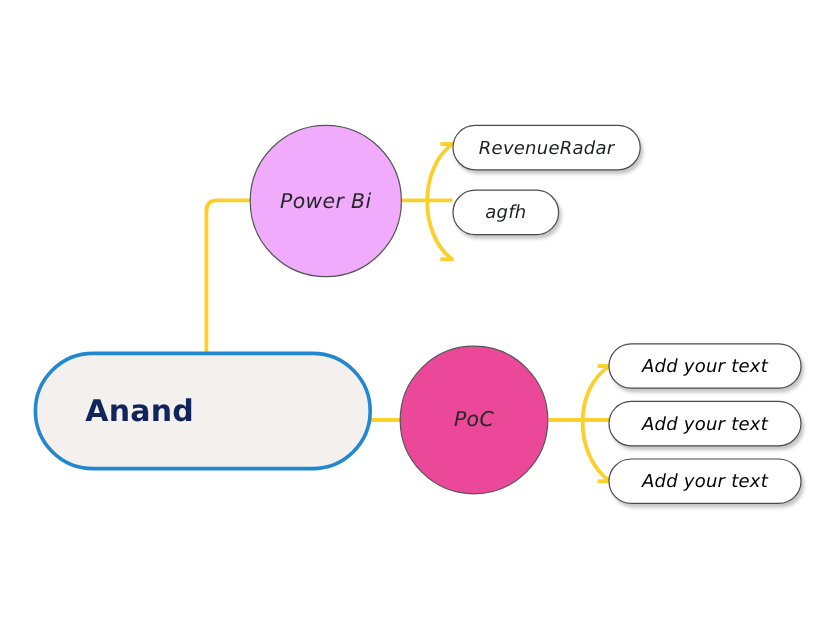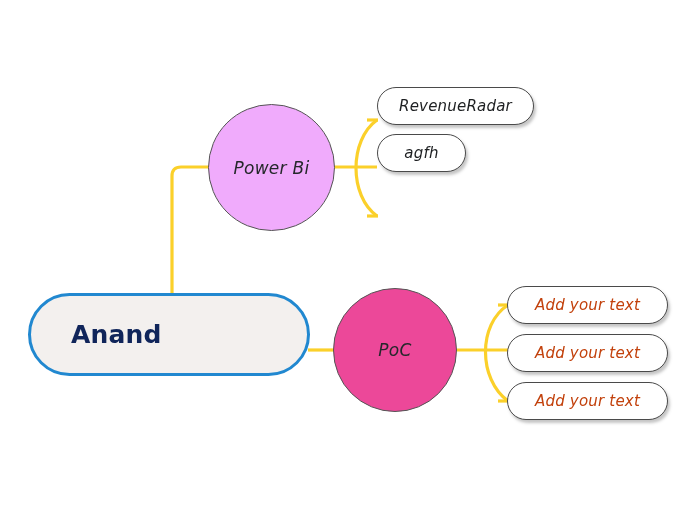--- a/index.html
+++ b/index.html
@@ -39,21 +39,21 @@
     box-sizing: border-box;
     display: flex;
     align-items: center;
   }
 
   
   .root-node {
     left: 28px;
     top: 293px;
     width: 282px;
-    height: 83px;
+    height: 99px;
     border: 3px solid #2188d0;
     border-radius: 50px;
     background: #f3f0ee;
     justify-content: flex-start;
     padding-left: 40px;
   }
   .root-label {
     font-family: "DejaVu Sans", sans-serif;
     font-size: 25px;
     font-weight: bold;
@@ -102,25 +102,25 @@
   }
   .leaf-label {
     font-family: "DejaVu Sans", sans-serif;
     font-style: italic;
     font-size: 15px;
     color: #1d1f21;
     letter-spacing: 0.2px;
     white-space: nowrap;
   }
   .leaf.placeholder .leaf-label {
-    color: #c2410c;
+    color: #000000;
   }
 
-  .leaf-pb-0 { left: 377px; top: 87px; width: 157px; }
-  .leaf-pb-1 { left: 377px; top: 134px; width: 89px;  }
+  .leaf-pb-0 { left: 377px; top: 104px; width: 157px; }
+  .leaf-pb-1 { left: 377px; top: 158px; width: 89px;  }
   .leaf-pb-2 { left: 377px; top: 196px; width: 89px;  }
 
   .leaf-poc-0 { left: 507px; top: 286px; width: 161px; }
   .leaf-poc-1 { left: 507px; top: 334px; width: 161px; }
   .leaf-poc-2 { left: 507px; top: 382px; width: 161px; }
 </style>
 </head>
 <body>
 
 <div id="canvas">

